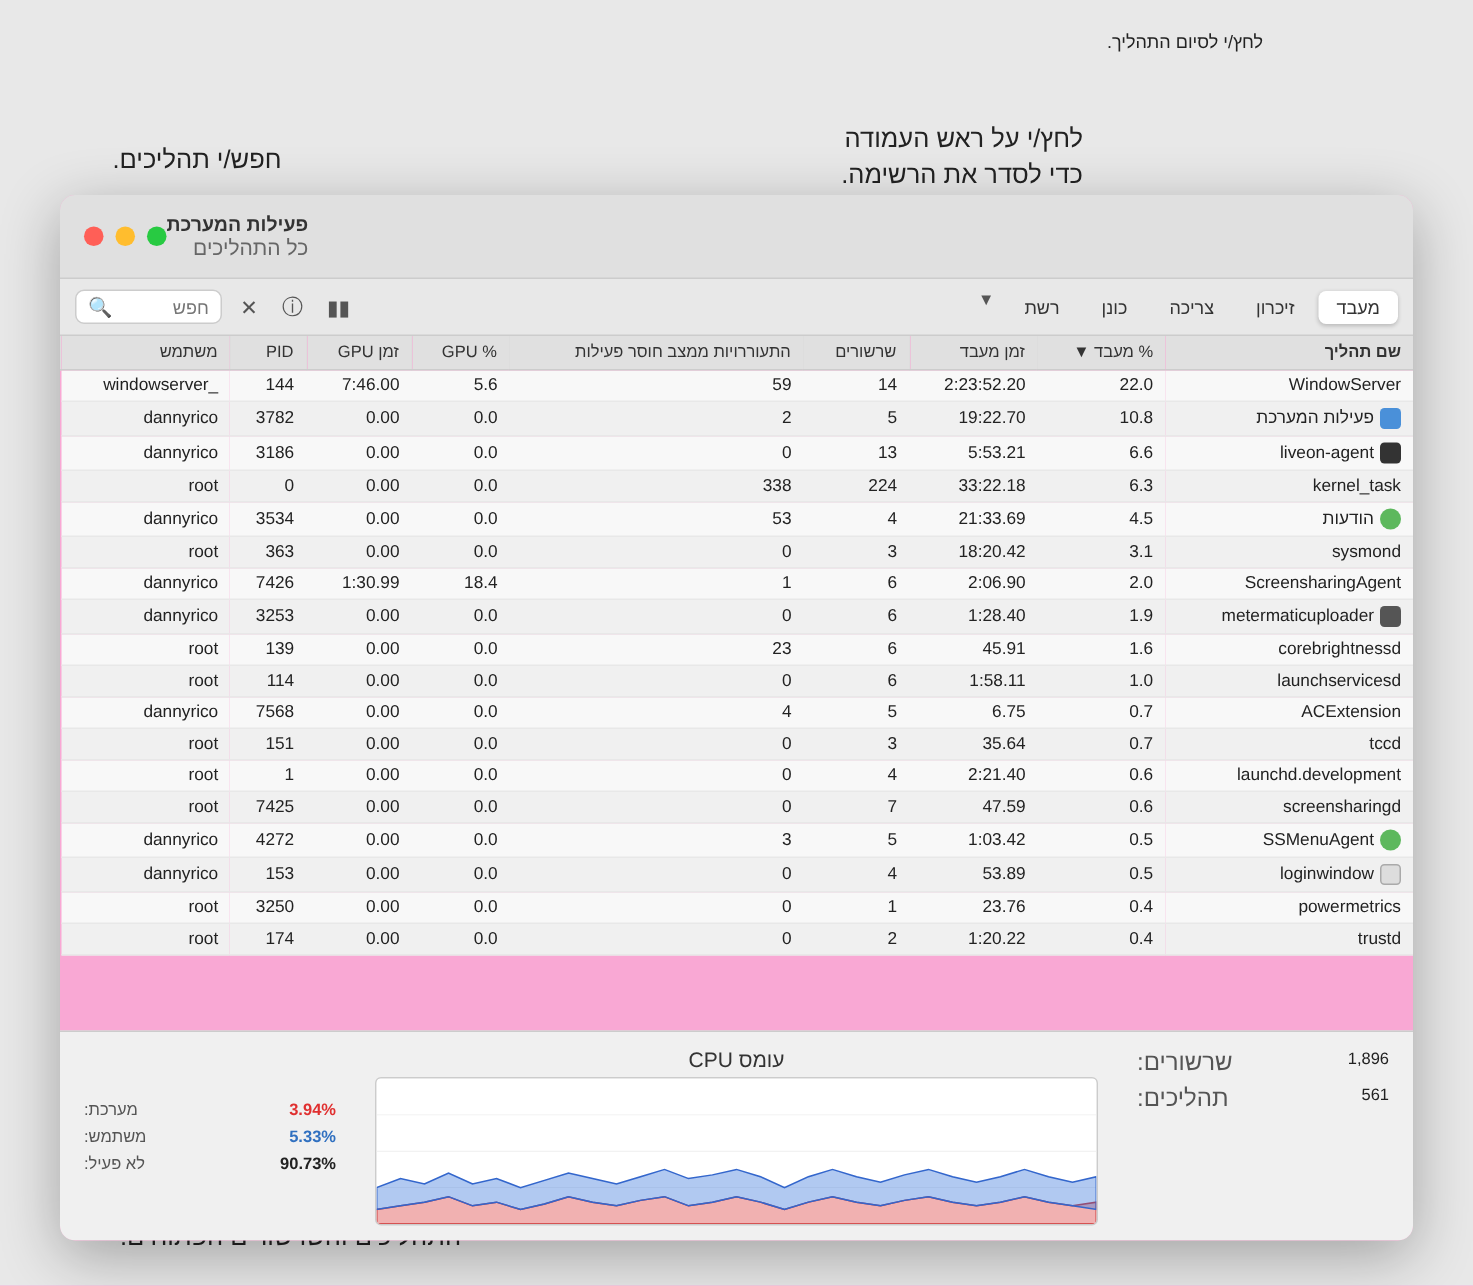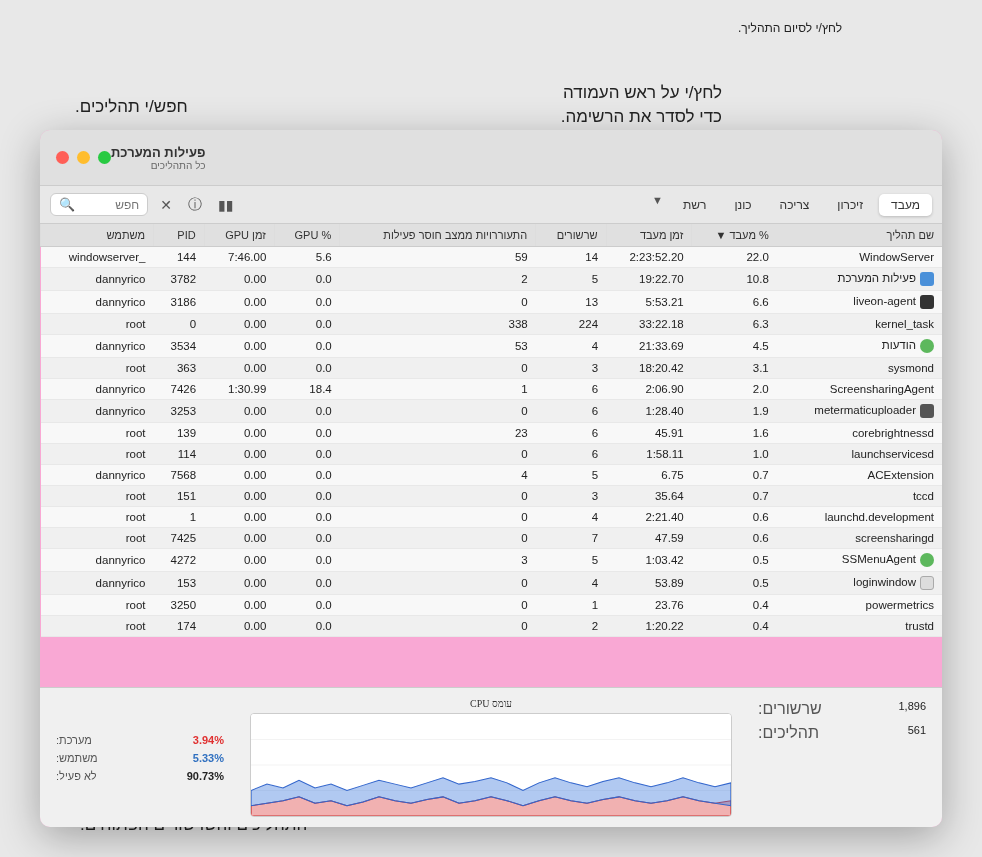--- a/index.html
+++ b/index.html
@@ -67,21 +67,21 @@
     .title-text {
       text-align: right;
       order: 1;
     }
     .title-text .main-title {
       font-size: 13px;
       font-weight: 600;
       color: #333;
     }
     .title-text .sub-title {
-      font-size: 10px;
+      font-size: 14px;
       color: #666;
     }
 
     
     .tab-bar {
       background: #e8e8e8;
       height: 38px;
       display: flex;
       align-items: center;
       padding: 0 10px;
@@ -172,21 +172,21 @@
       padding: 5px 8px;
       text-align: right;
       font-weight: 500;
       color: #333;
       border-bottom: 1px solid #ccc;
       border-left: 1px solid #ddd;
       font-size: 11px;
       white-space: nowrap;
     }
 
-    thead th:first-child { border-left: none; }
+    thead th:first-child { border-left: none; font-weight: bold; }
 
     tbody tr {
       border-bottom: 1px solid #e8e8e8;
     }
 
     tbody tr:nth-child(odd) { background: #f8f8f8; }
     tbody tr:nth-child(even) { background: #f0f0f0; }
 
     tbody td {
       padding: 4px 8px;
@@ -246,25 +246,24 @@
 
     .cpu-chart-container {
       flex: 1;
       padding: 10px;
       display: flex;
       flex-direction: column;
       align-items: center;
     }
 
     .cpu-chart-title {
-      font-size: 10px;
+      font-size: 14px;
       color: #333;
       margin-bottom: 4px;
       direction: rtl;
-      font-family: Liberation Serif, serif;
     }
 
     .chart-box {
       background: #fff;
       border: 1px solid #ccc;
       border-radius: 4px;
       width: 100%;
       flex: 1;
       position: relative;
       overflow: hidden;

